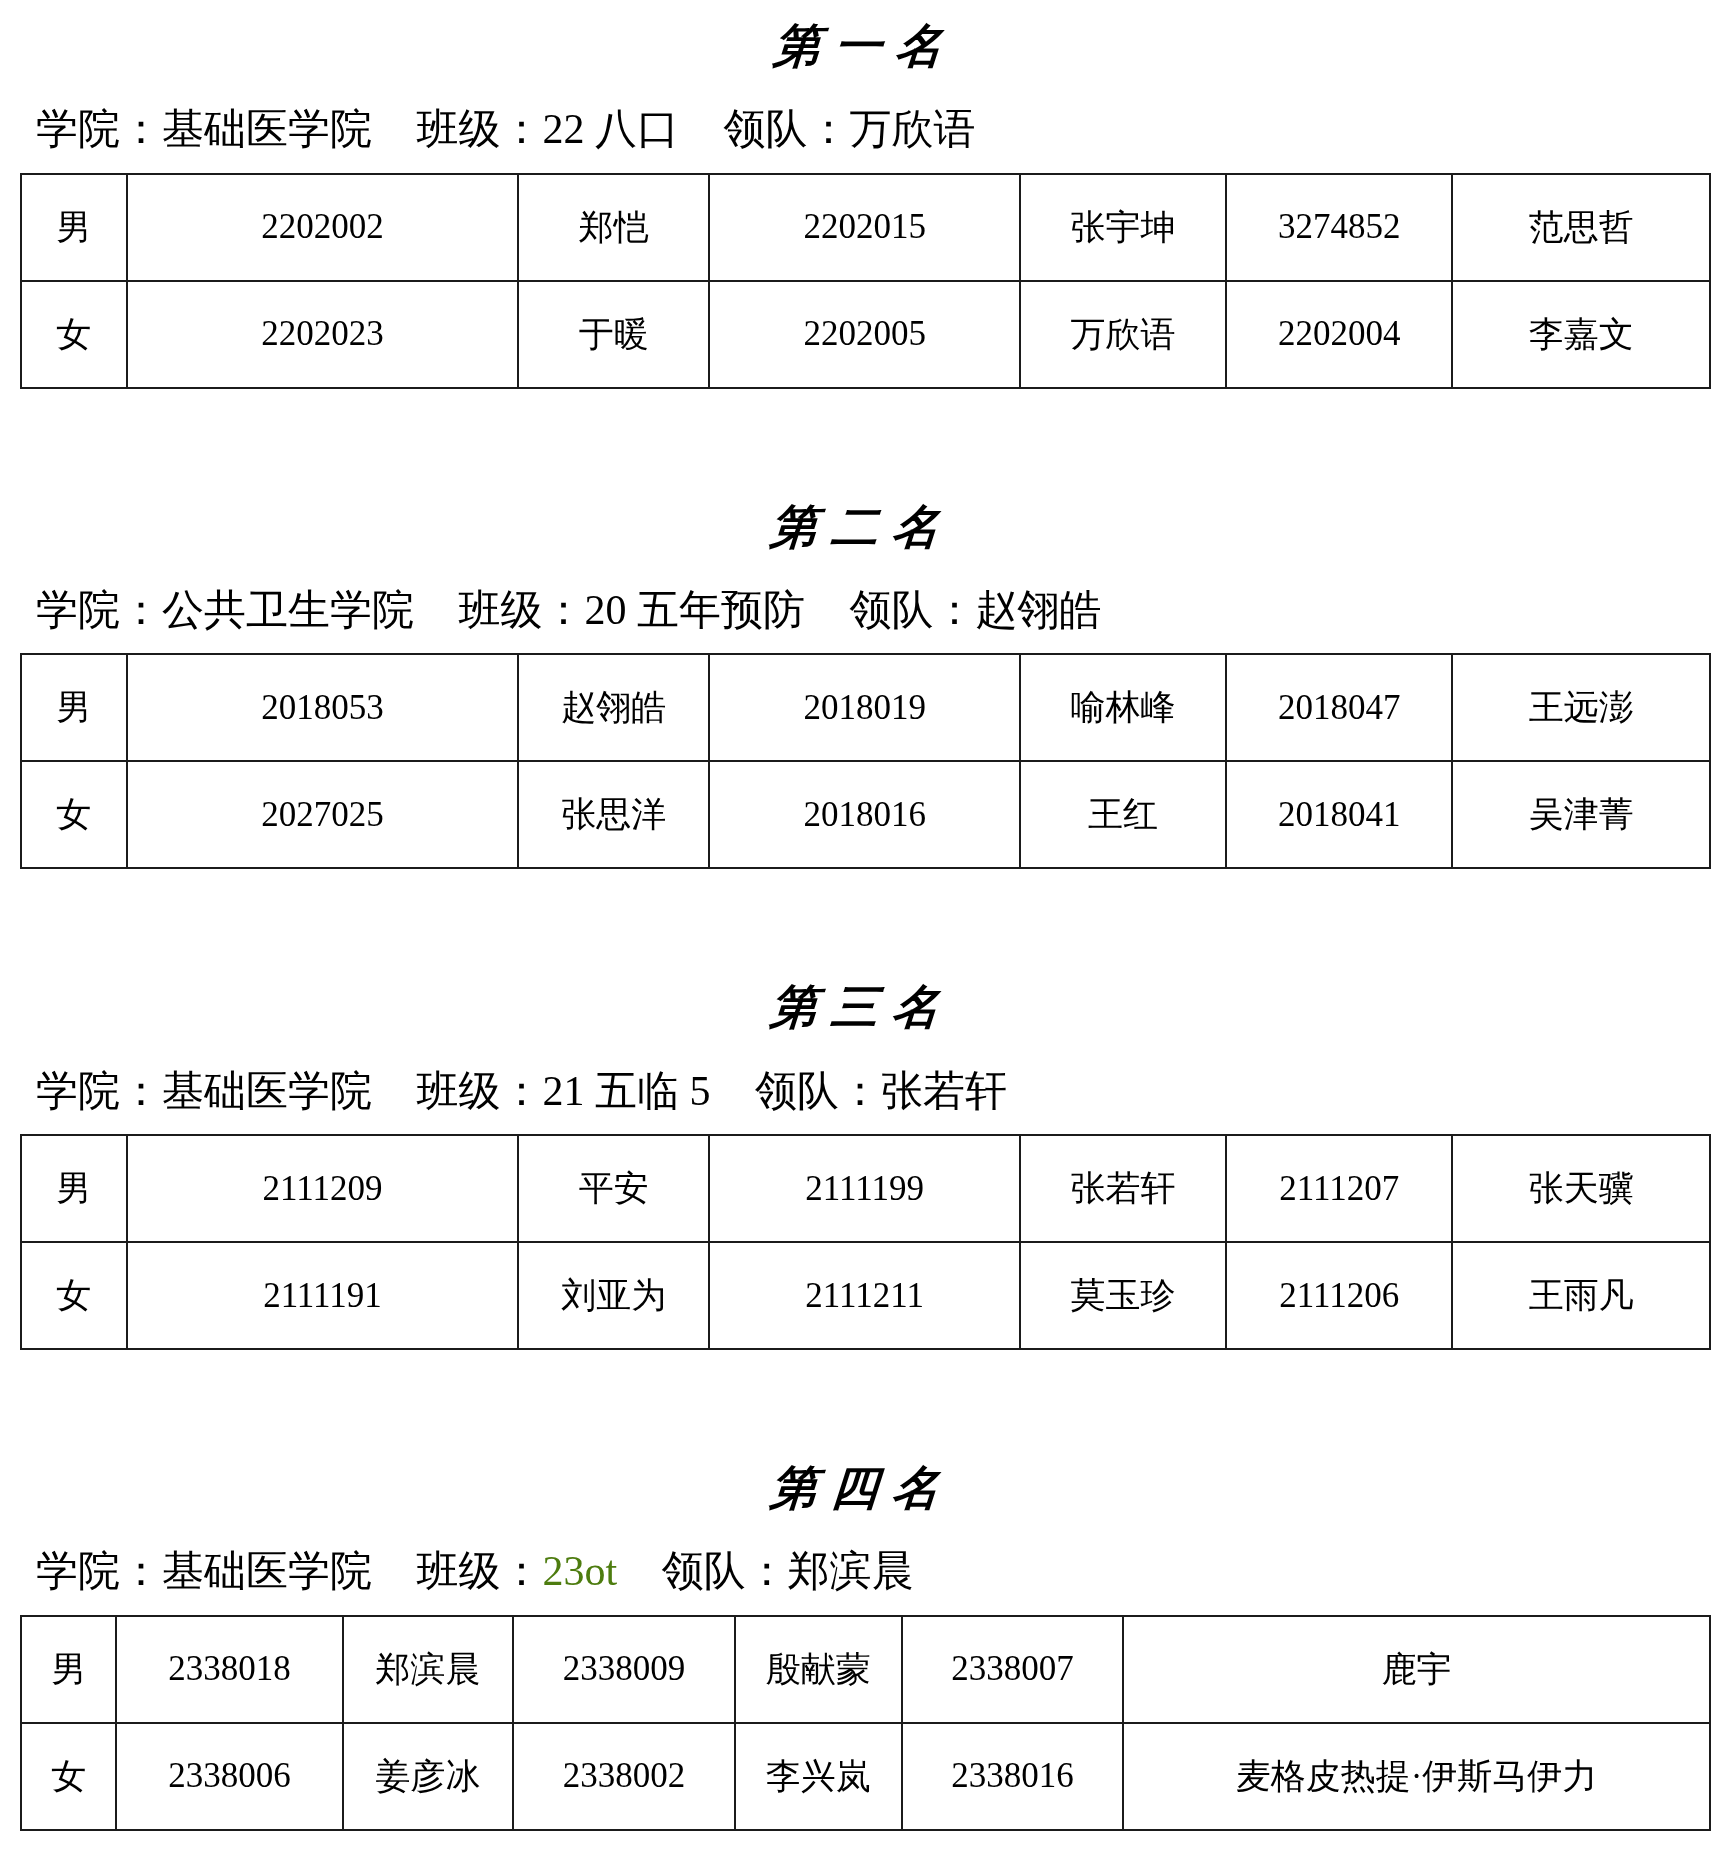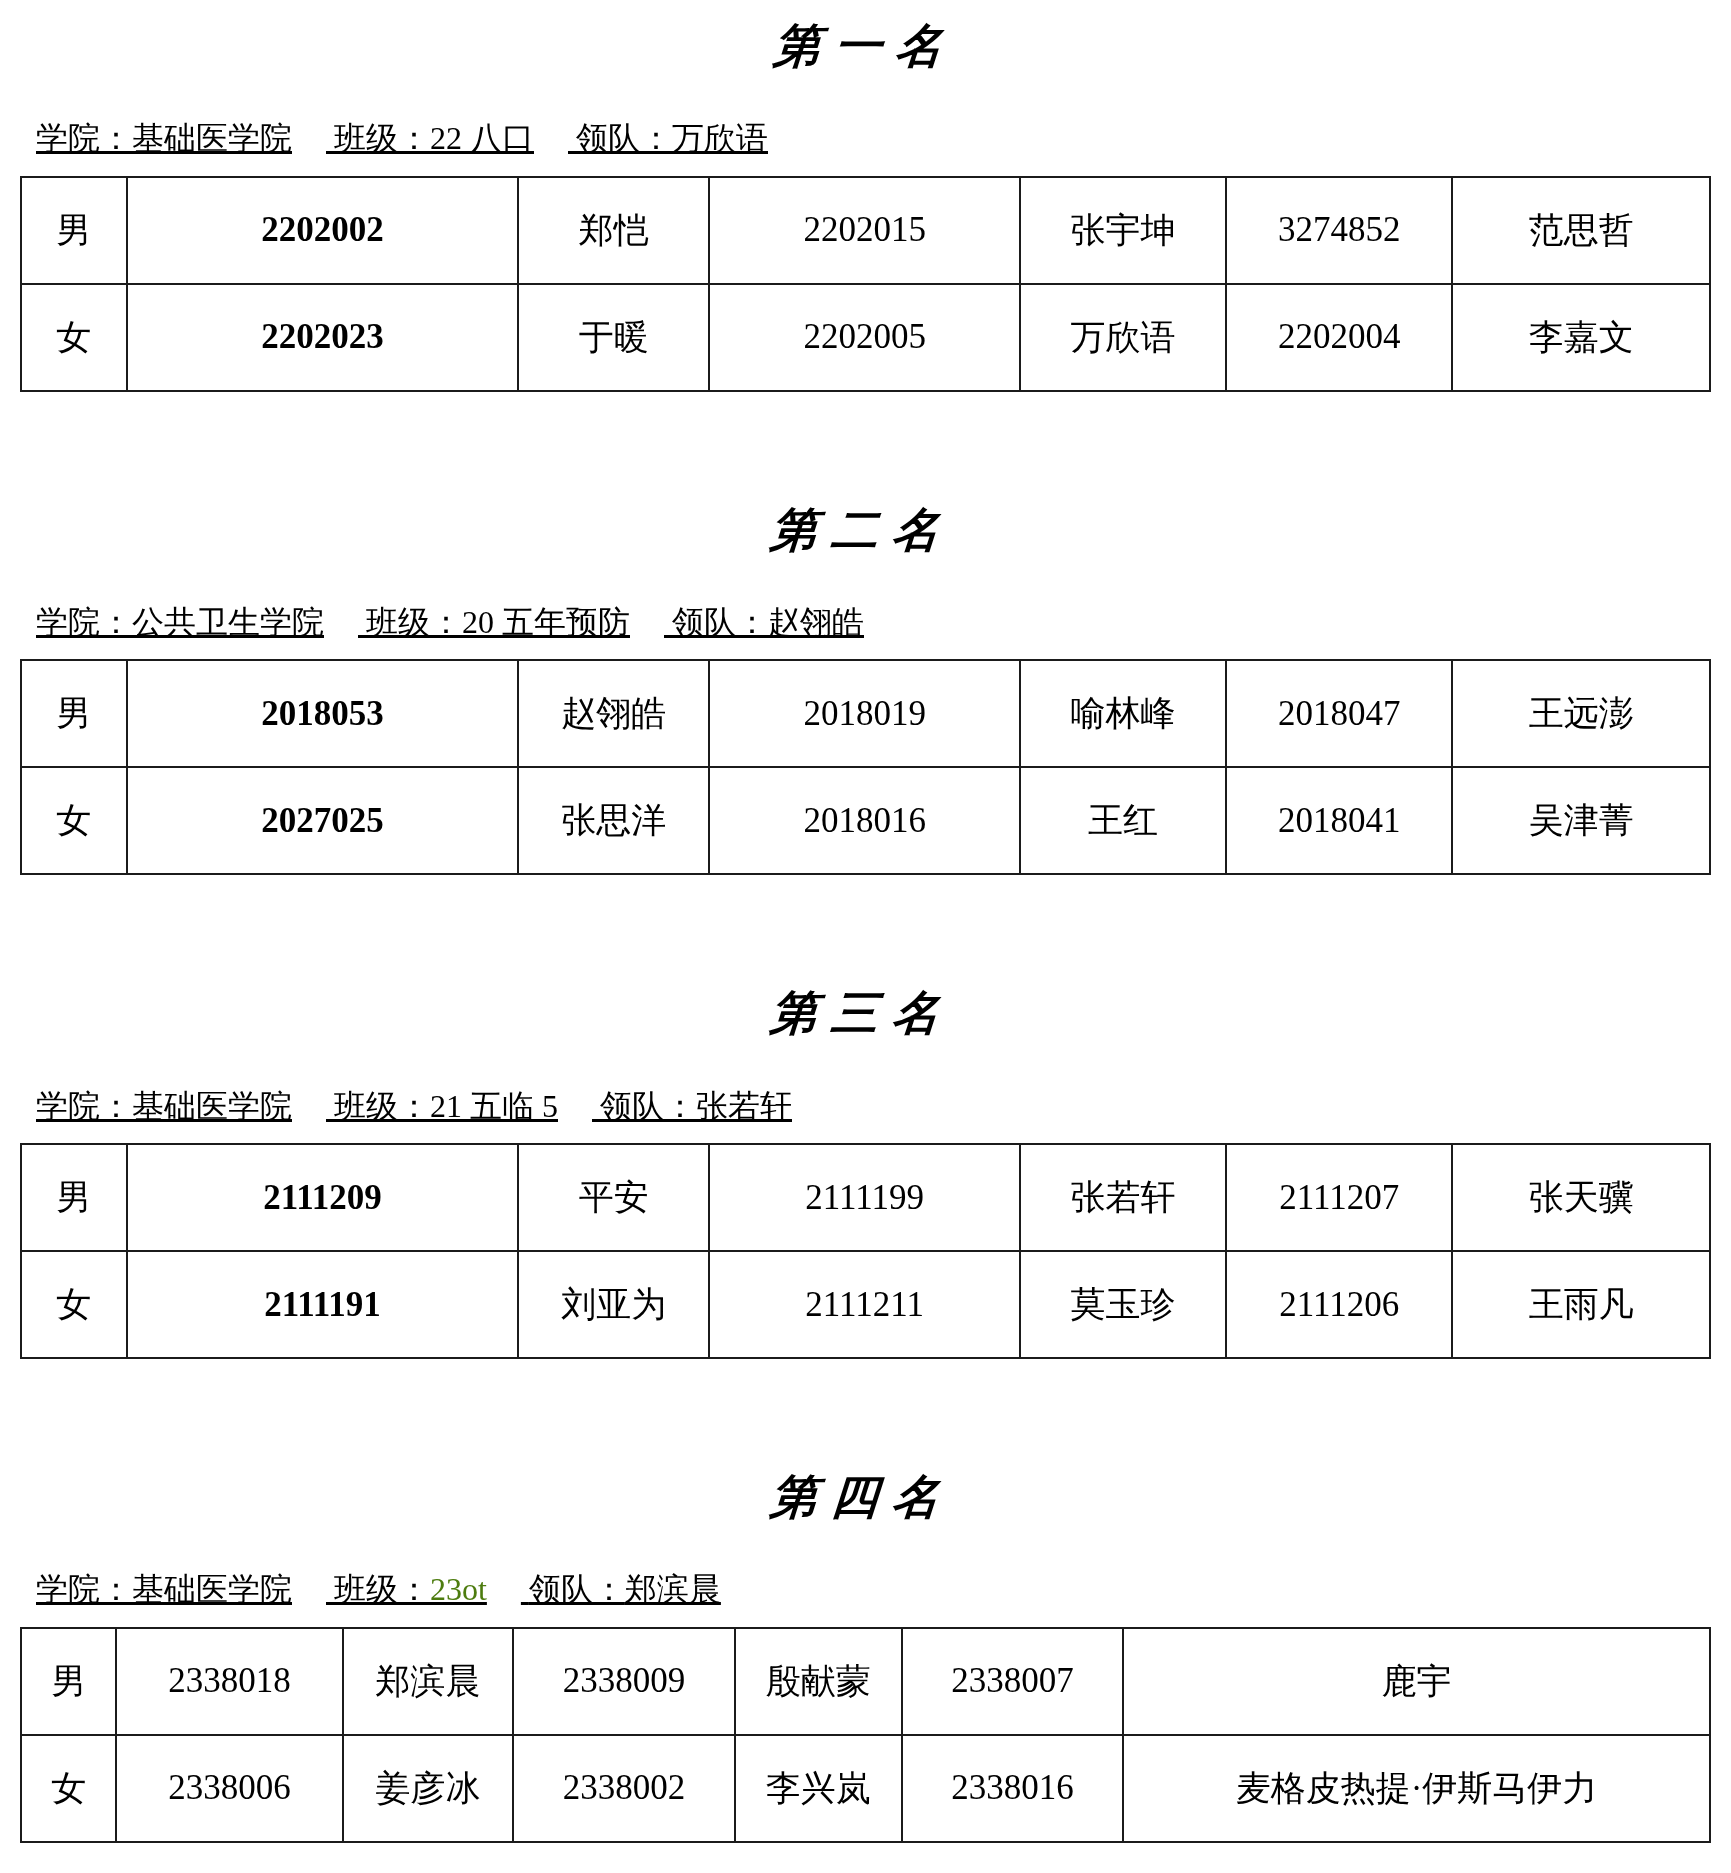--- a/index.html
+++ b/index.html
@@ -24,26 +24,25 @@
     padding: 12px 0 0 0;
     line-height: 1.45;
     transform: skewX(-4deg);
   }
   .section-2 .rank-title,
   .section-3 .rank-title,
   .section-4 .rank-title {
     padding-top: 104px;
   }
   .info-line {
-    margin: 38px 0 16px 36px;
-    font-size: 32px;
+    margin: 22px 0 16px 36px;
+    font-size: 42px;
     line-height: 1.3;
     font-family: "Liberation Serif", "DejaVu Serif", serif;
     white-space: nowrap;
-    text-decoration: underline;
   }
   .info-line .seg { margin-right: 34px; }
   .info-line .seg:last-child { margin-right: 0; }
   .class-value.blue { color: #4d7c0f; }
   table.roster {
     border-collapse: collapse;
     margin: 0 20px;
     width: 1691px;
     table-layout: fixed;
   }
@@ -52,21 +51,21 @@
     height: 107px;
     text-align: center;
     vertical-align: middle;
     font-size: 35px;
     padding: 0 4px;
     overflow: hidden;
     white-space: nowrap;
   }
   
   .tbl-a .c1 { width: 6.25%; }
-  .tbl-a .c2 { width: 23.2%; font-weight: bold; }
+  .tbl-a .c2 { width: 23.2%; }
   .tbl-a .c3 { width: 11.3%; margin-top: 31px; }
   .tbl-a .c4 { width: 18.4%; }
   .tbl-a .c5 { width: 12.2%; }
   .tbl-a .c6 { width: 13.4%; }
   .tbl-a .c7 { width: 15.25%; }
   
   .tbl-b .c1 { width: 5.65%; }
   .tbl-b .c2 { width: 13.4%; border-radius: 21px; }
   .tbl-b .c3 { width: 10.1%; }
   .tbl-b .c4 { width: 13.1%; }

